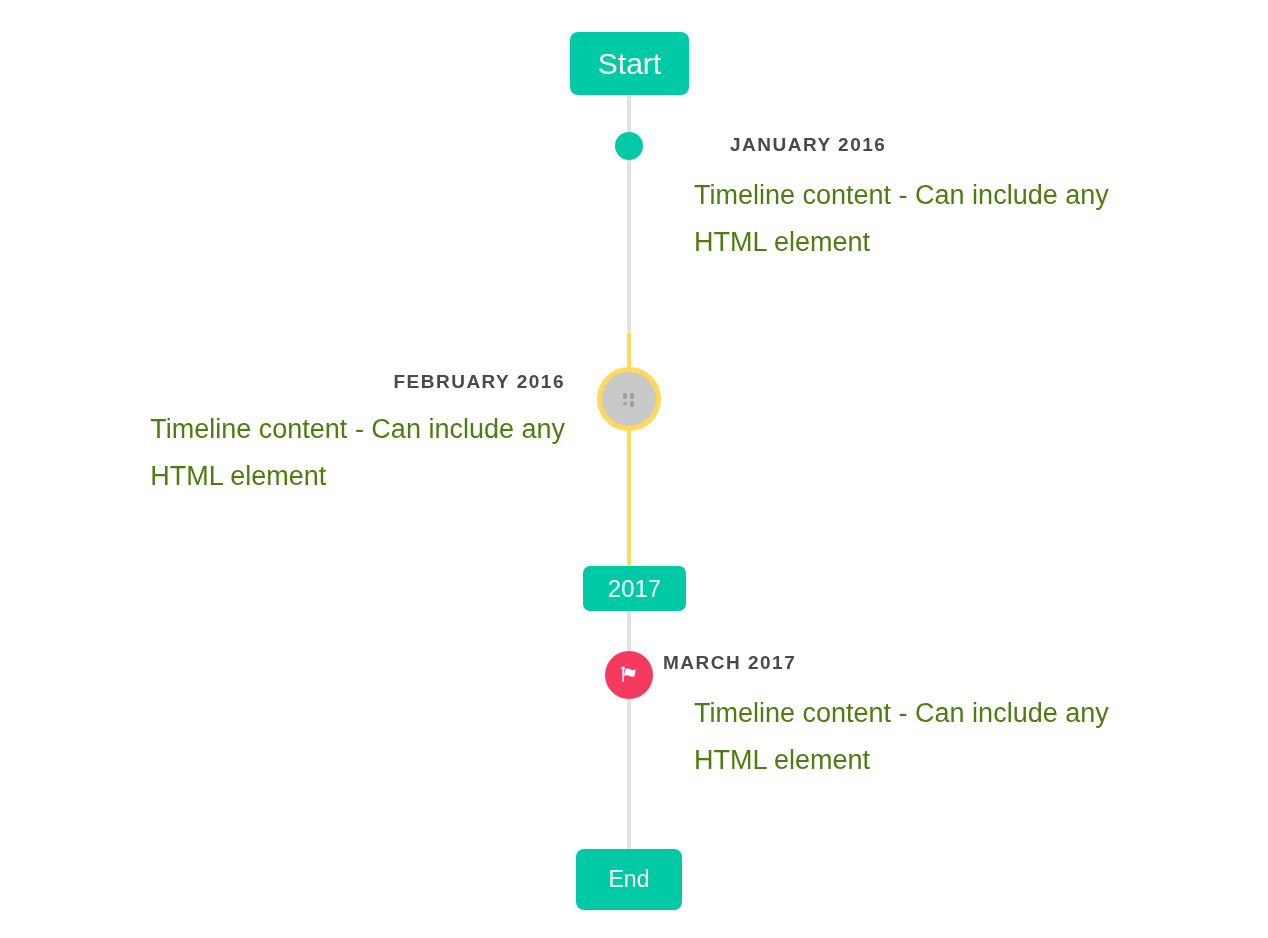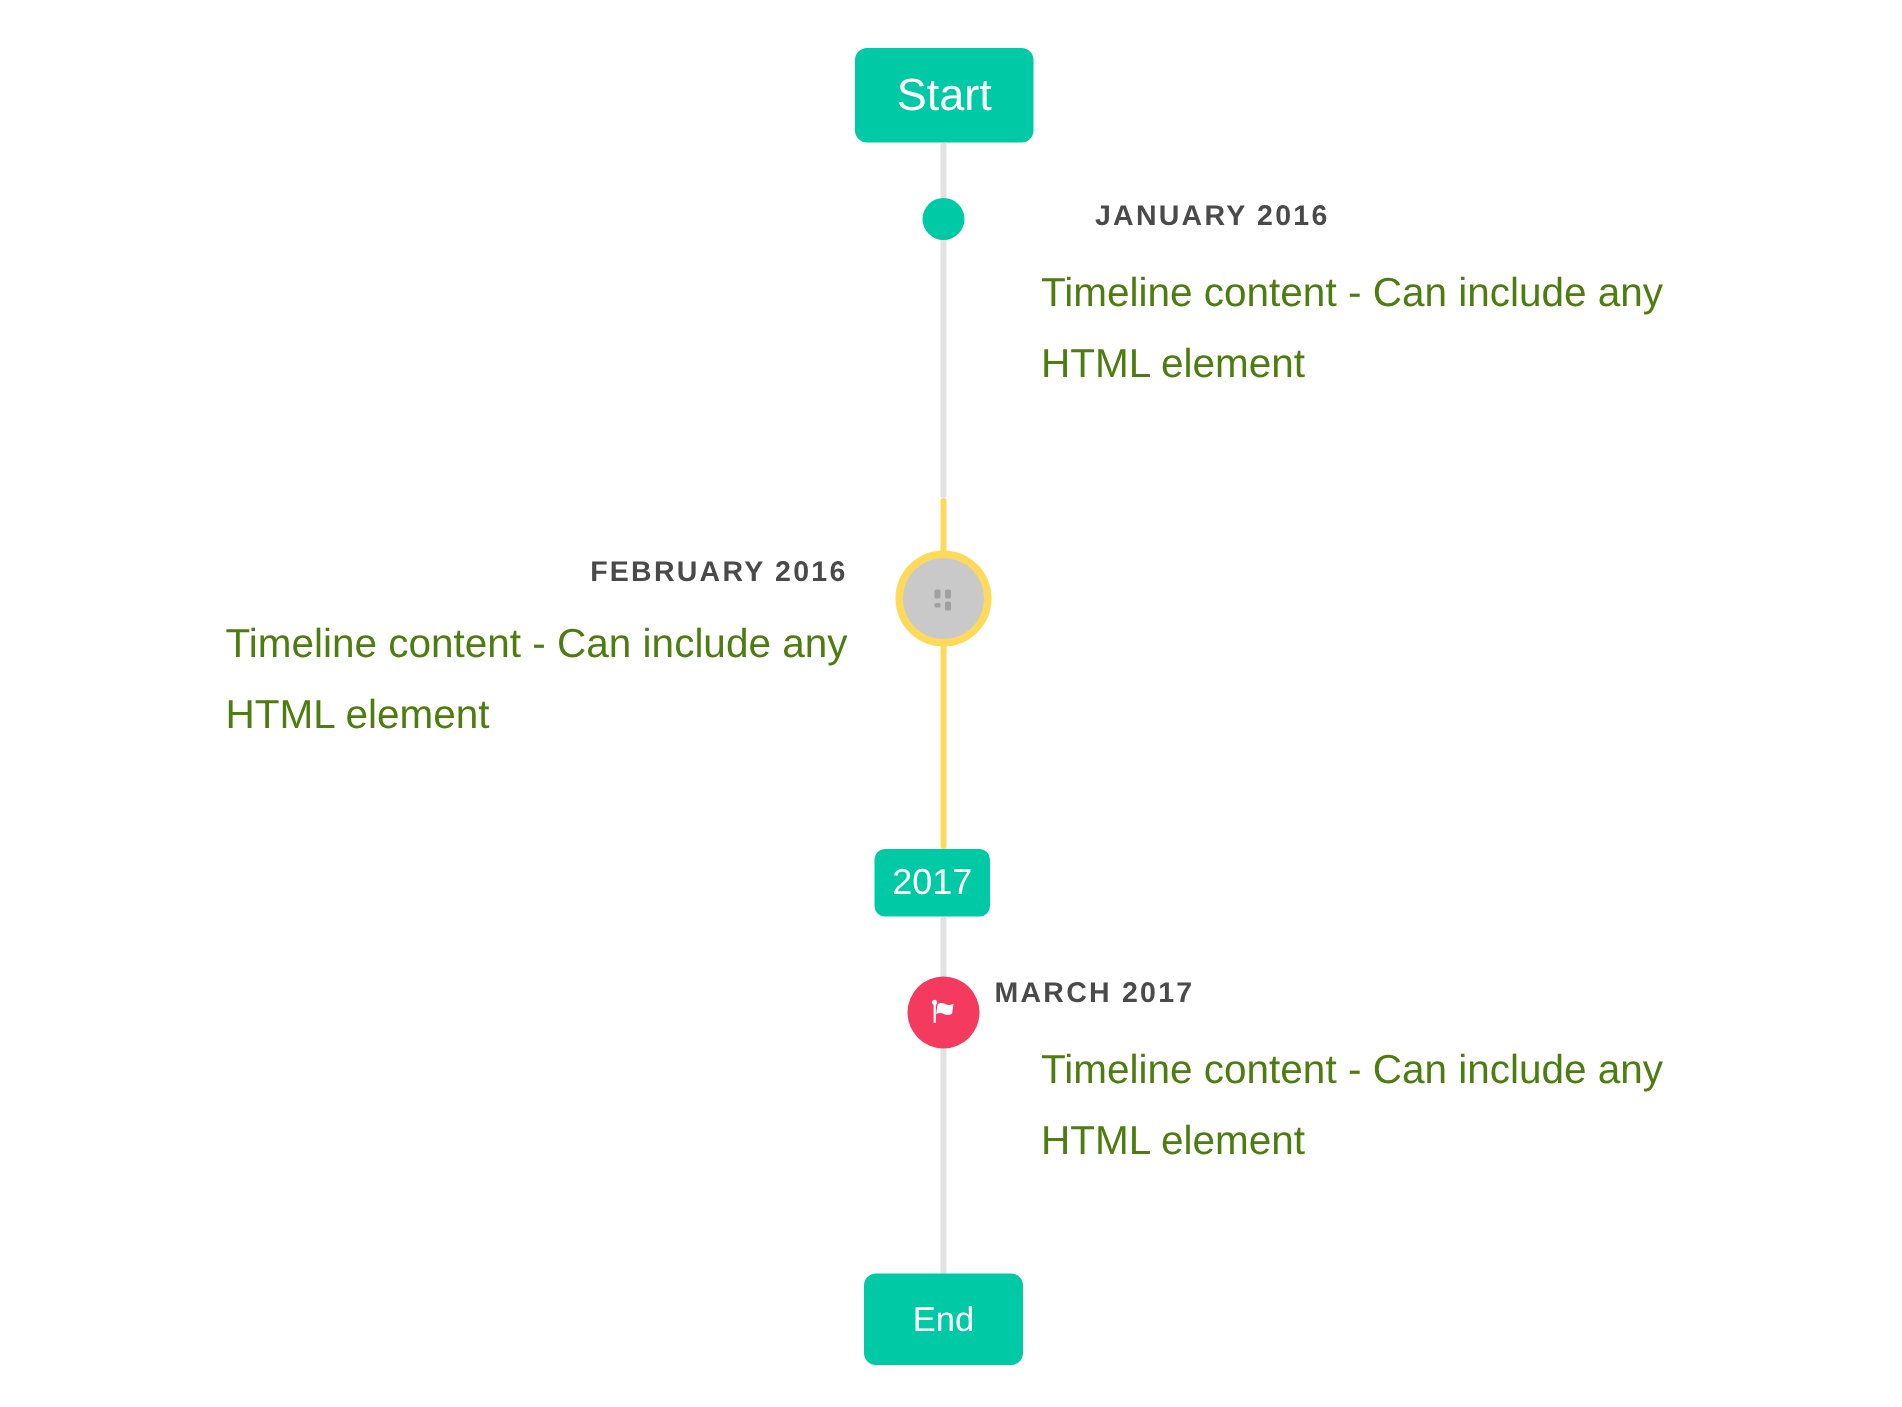--- a/index.html
+++ b/index.html
@@ -36,21 +36,21 @@
     position: absolute;
     background: #00C9A5;
     color: #ffffff;
     display: flex;
     align-items: center;
     justify-content: center;
     border-radius: 8px;
     user-select: none;
   }
   #badge-start { left: 570px; top: 32px;  width: 119px; height: 63px; font-size: 30px; }
-  #badge-2017  { left: 583px; top: 566px; width: 77px;  height: 45px; font-size: 24px; border-radius: 7px; }
+  #badge-2017  { left: 583px; top: 566px; width: 103px;  height: 45px; font-size: 24px; border-radius: 7px; }
   #badge-end   { left: 576px; top: 849px; width: 106px; height: 61px; font-size: 23px; }
 
   
   #dot-jan {
     position: absolute;
     left: 615px; top: 132px;
     width: 28px; height: 28px;
     border-radius: 50%;
     background: #00C9A5;
   }

